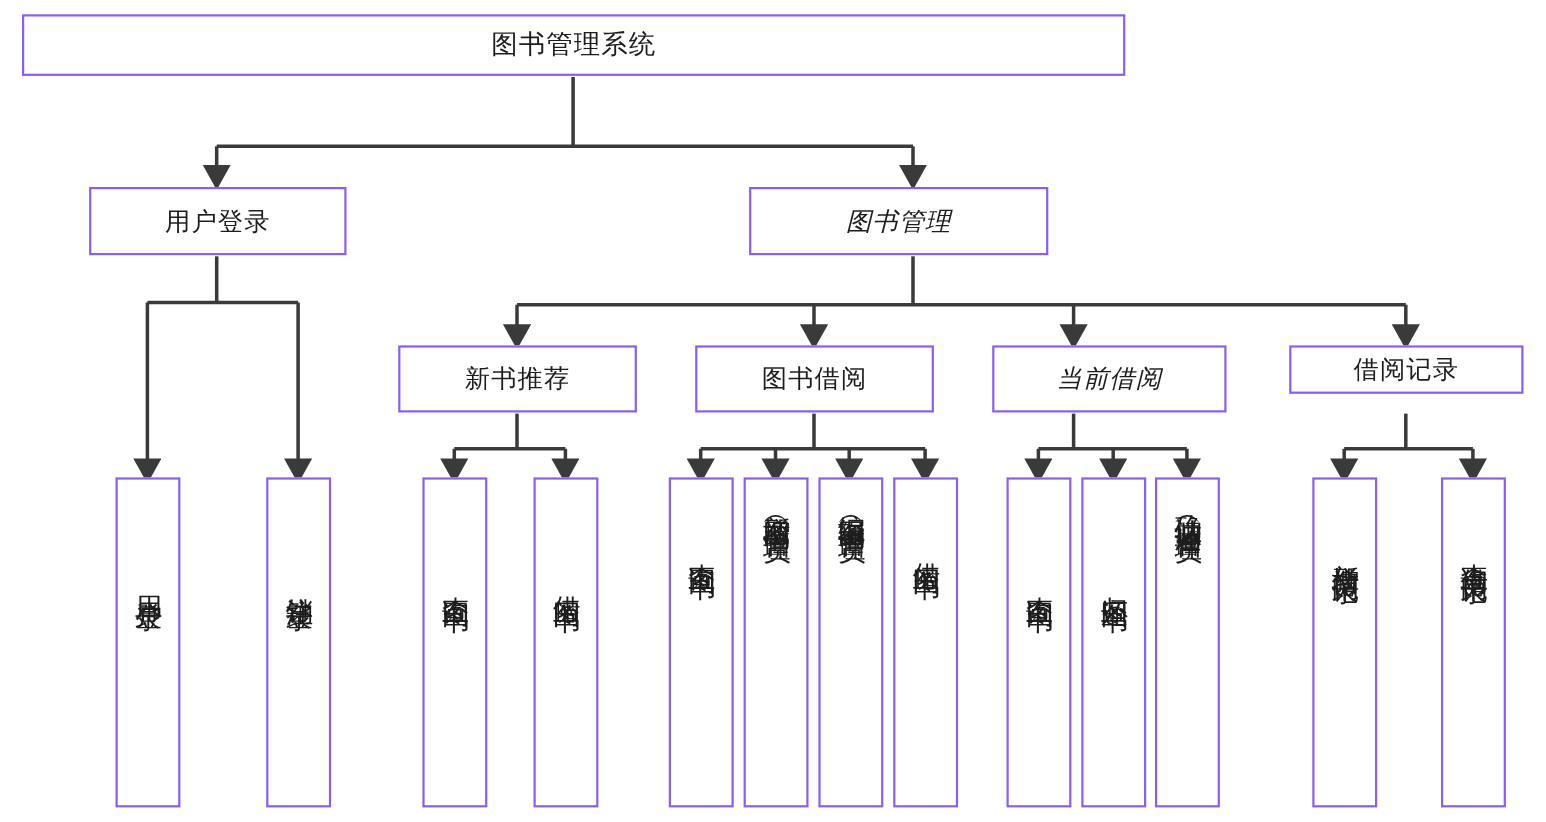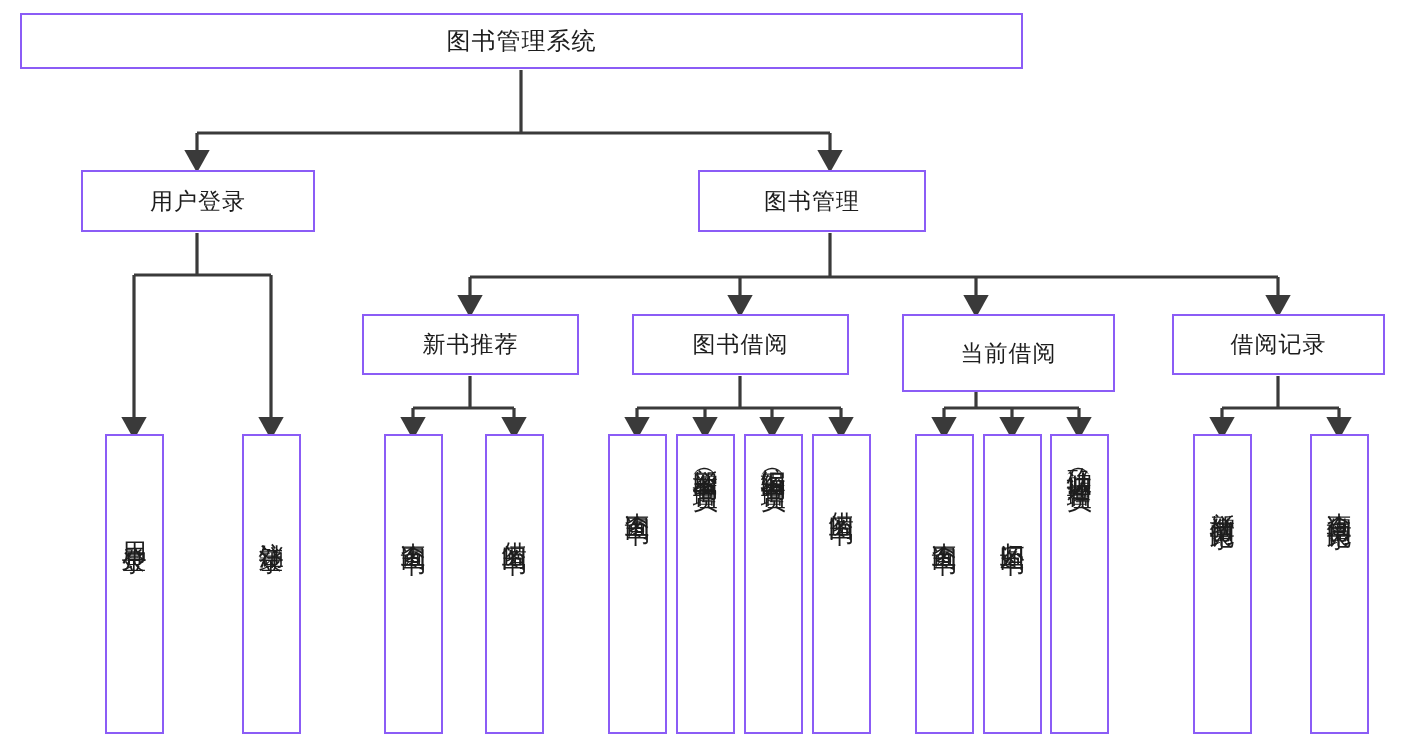--- a/index.html
+++ b/index.html
@@ -128,37 +128,37 @@
   </svg>
 
   <div class="node horiz root" style="left:20px;top:13px;width:1003px;height:56px;">
     <span class="label">图书管理系统</span>
   </div>
 
   <div class="node horiz" style="left:81px;top:170px;width:234px;height:62px;">
     <span class="label">用户登录</span>
   </div>
 
-  <div class="node horiz" style="left:698px;top:170px;width:228px;height:62px;">
+  <div class="node horiz" style="left:681px;top:170px;width:272px;height:62px;font-style:italic;">
     <span class="label">图书管理</span>
   </div>
 
   <div class="node horiz" style="left:632px;top:314px;width:217px;height:61px;">
     <span class="label">图书借阅</span>
   </div>
 
   <div class="node horiz" style="left:362px;top:314px;width:217px;height:61px;">
     <span class="label">新书推荐</span>
   </div>
 
-  <div class="node horiz" style="left:902px;top:314px;width:213px;height:78px;">
+  <div class="node horiz" style="left:902px;top:314px;width:213px;height:61px;font-style:italic;">
     <span class="label">当前借阅</span>
   </div>
 
-  <div class="node horiz" style="left:1172px;top:314px;width:213px;height:61px;">
+  <div class="node horiz" style="left:1172px;top:314px;width:213px;height:44px;">
     <span class="label">借阅记录</span>
   </div>
 
   <div class="node vert mid" style="left:105px;top:434px;width:59px;height:300px;">
     <span class="label">用户登录</span>
   </div>
 
   <div class="node vert mid" style="left:242px;top:434px;width:59px;height:300px;">
     <span class="label">注销登录</span>
   </div>

